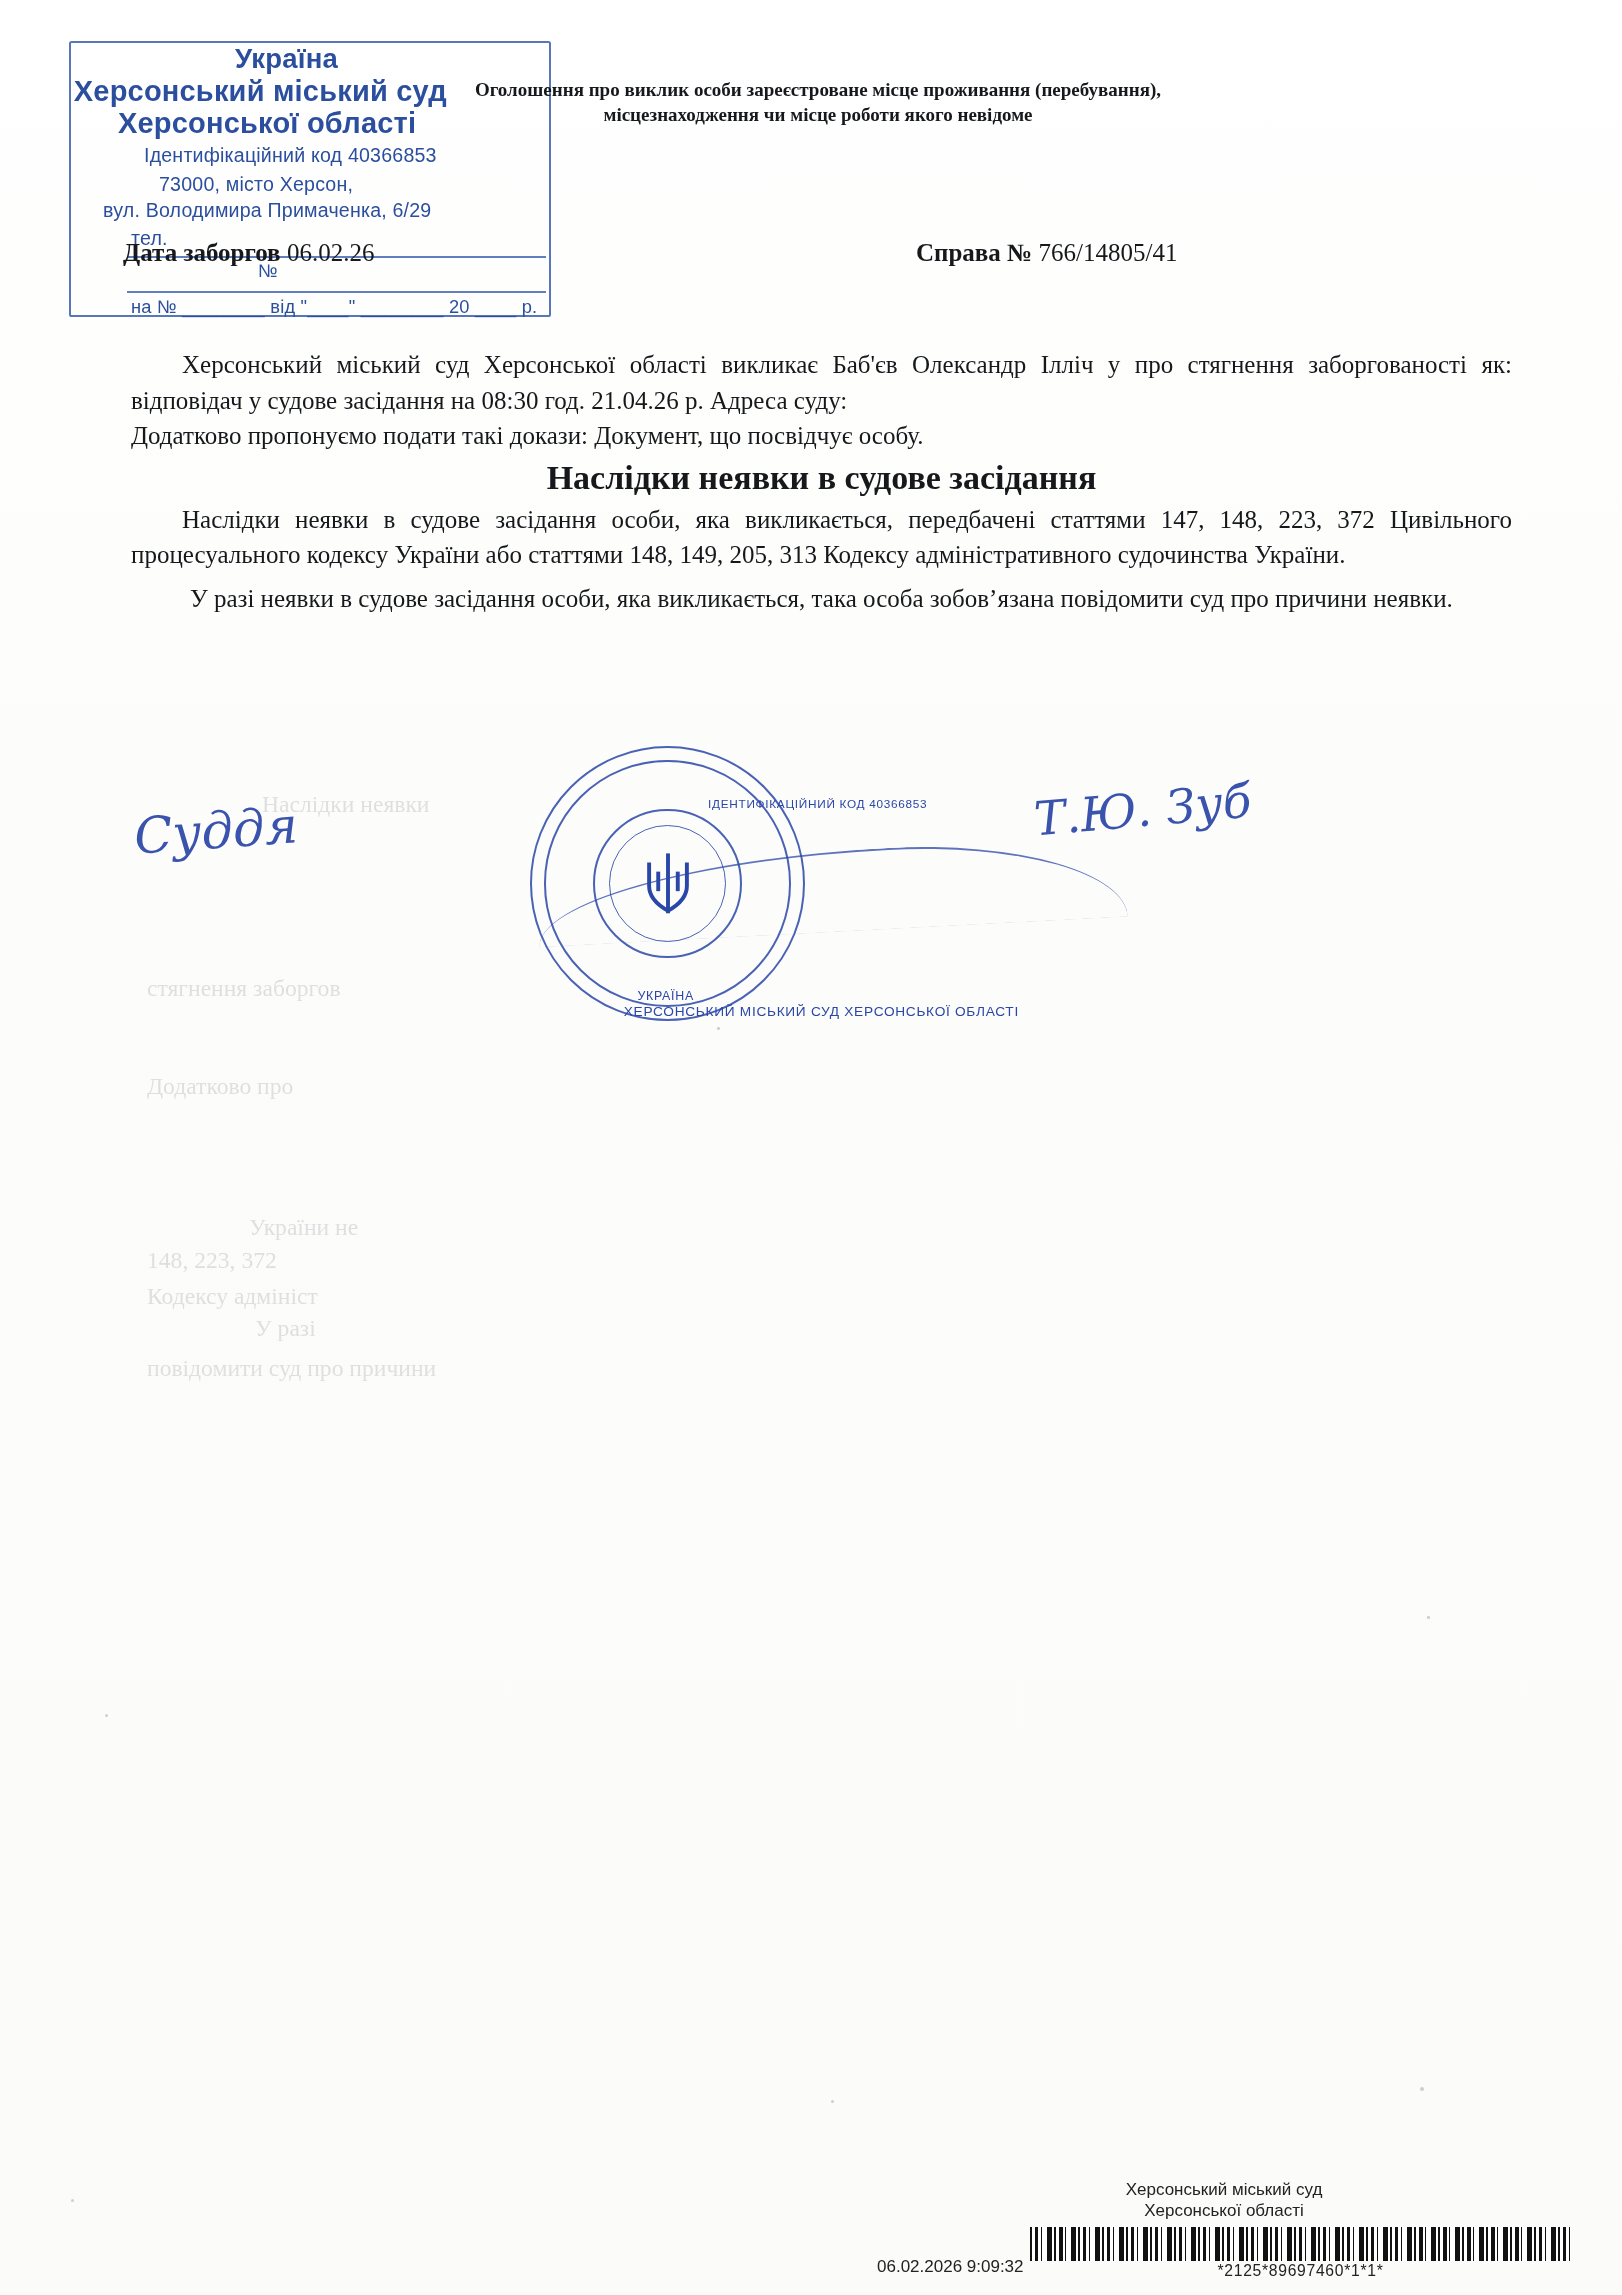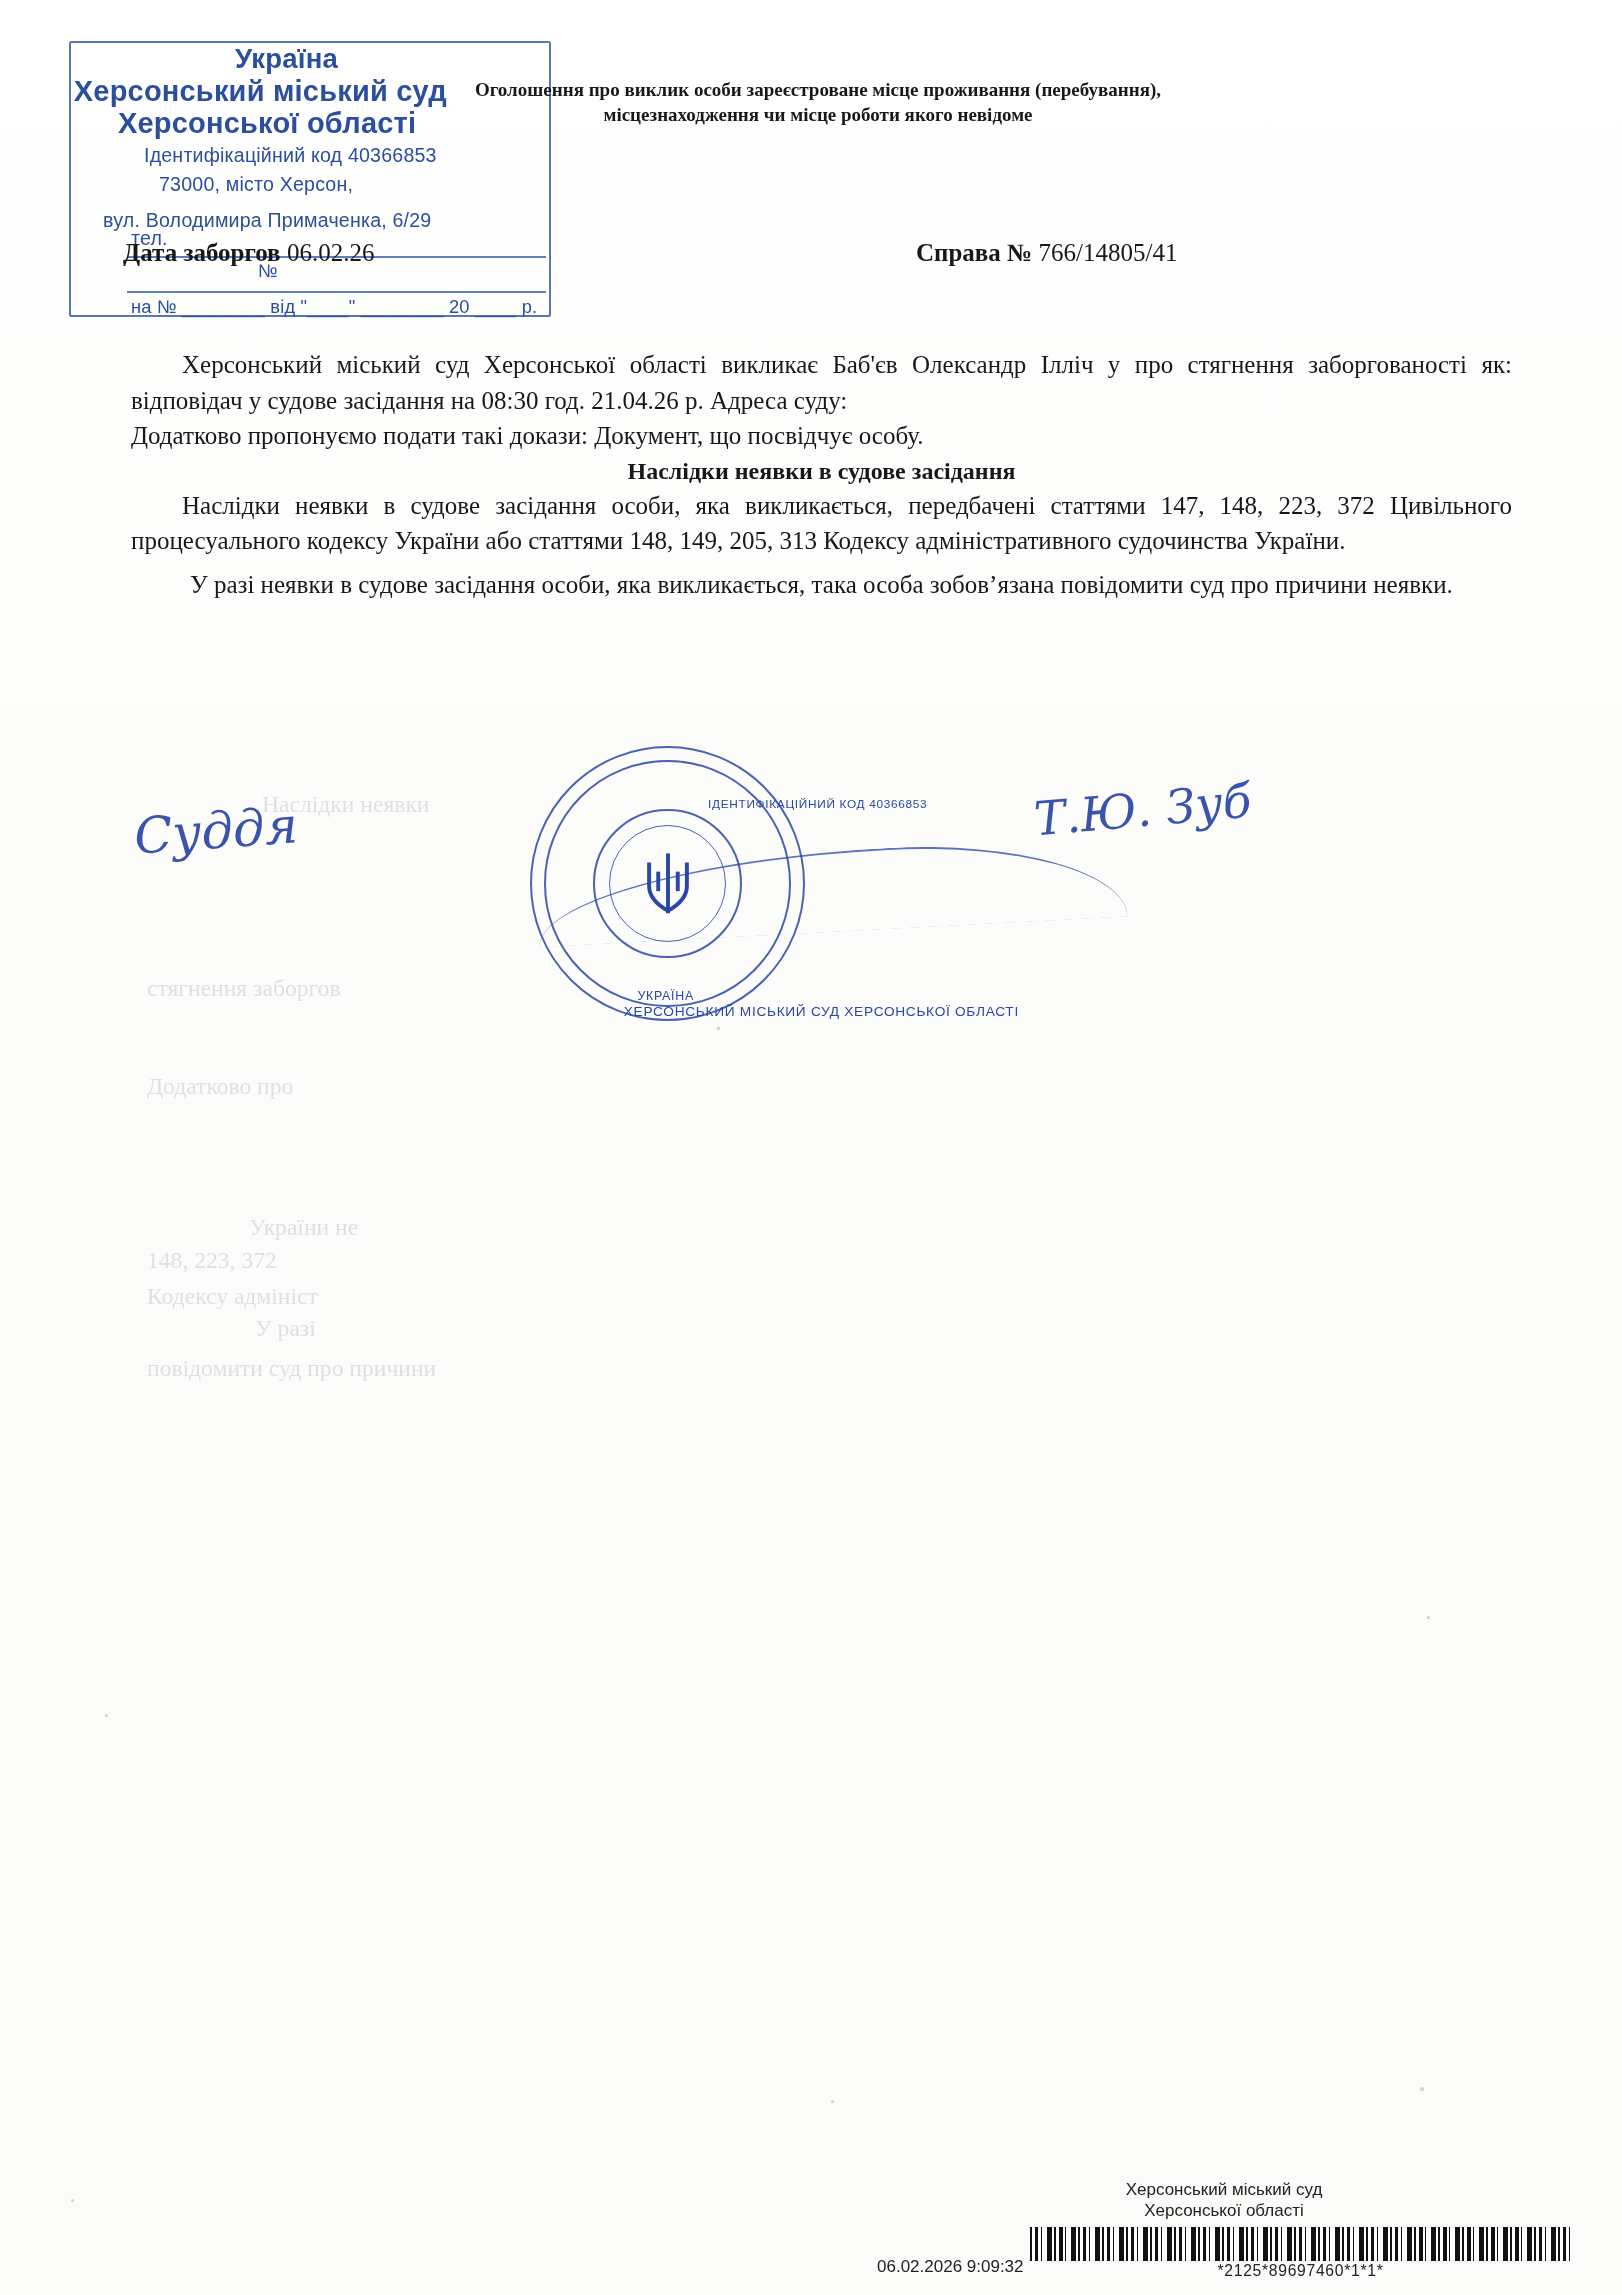--- a/index.html
+++ b/index.html
@@ -68,21 +68,21 @@
   }
   .lh-code {
     left: 82px; top: 110px;
     font-size: 19.6px;
   }
   .lh-city {
     left: 97px; top: 139px;
     font-size: 19.6px;
   }
   .lh-street {
-    left: 41px; top: 175px;
+    left: 41px; top: 165px;
     font-size: 19.6px;
   }
   .lh-phone {
     left: 69px; top: 193px;
     font-size: 19.6px;
   }
   .lh-num {
     left: 196px; top: 226px;
     font-size: 18.3px;
   }
@@ -141,21 +141,21 @@
     font-size: 25px;
     line-height: 1.42;
     text-align: justify;
   }
   .p-indent { text-indent: 51px; }
   .p-gap { margin-top: 29px; }
   .center-head {
     margin-top: 38px;
     text-align: center;
     font-weight: bold;
-    font-size: 24px;
+    font-size: 34px;
   }
   .p-cons { margin-top: 34px; }
   .p-cons2 { margin-top: 3.9px; }
 
   
   .sign-word {
     position: absolute;
     left: 134px;
     top: 802px;
     font-family: "DejaVu Serif", serif;

